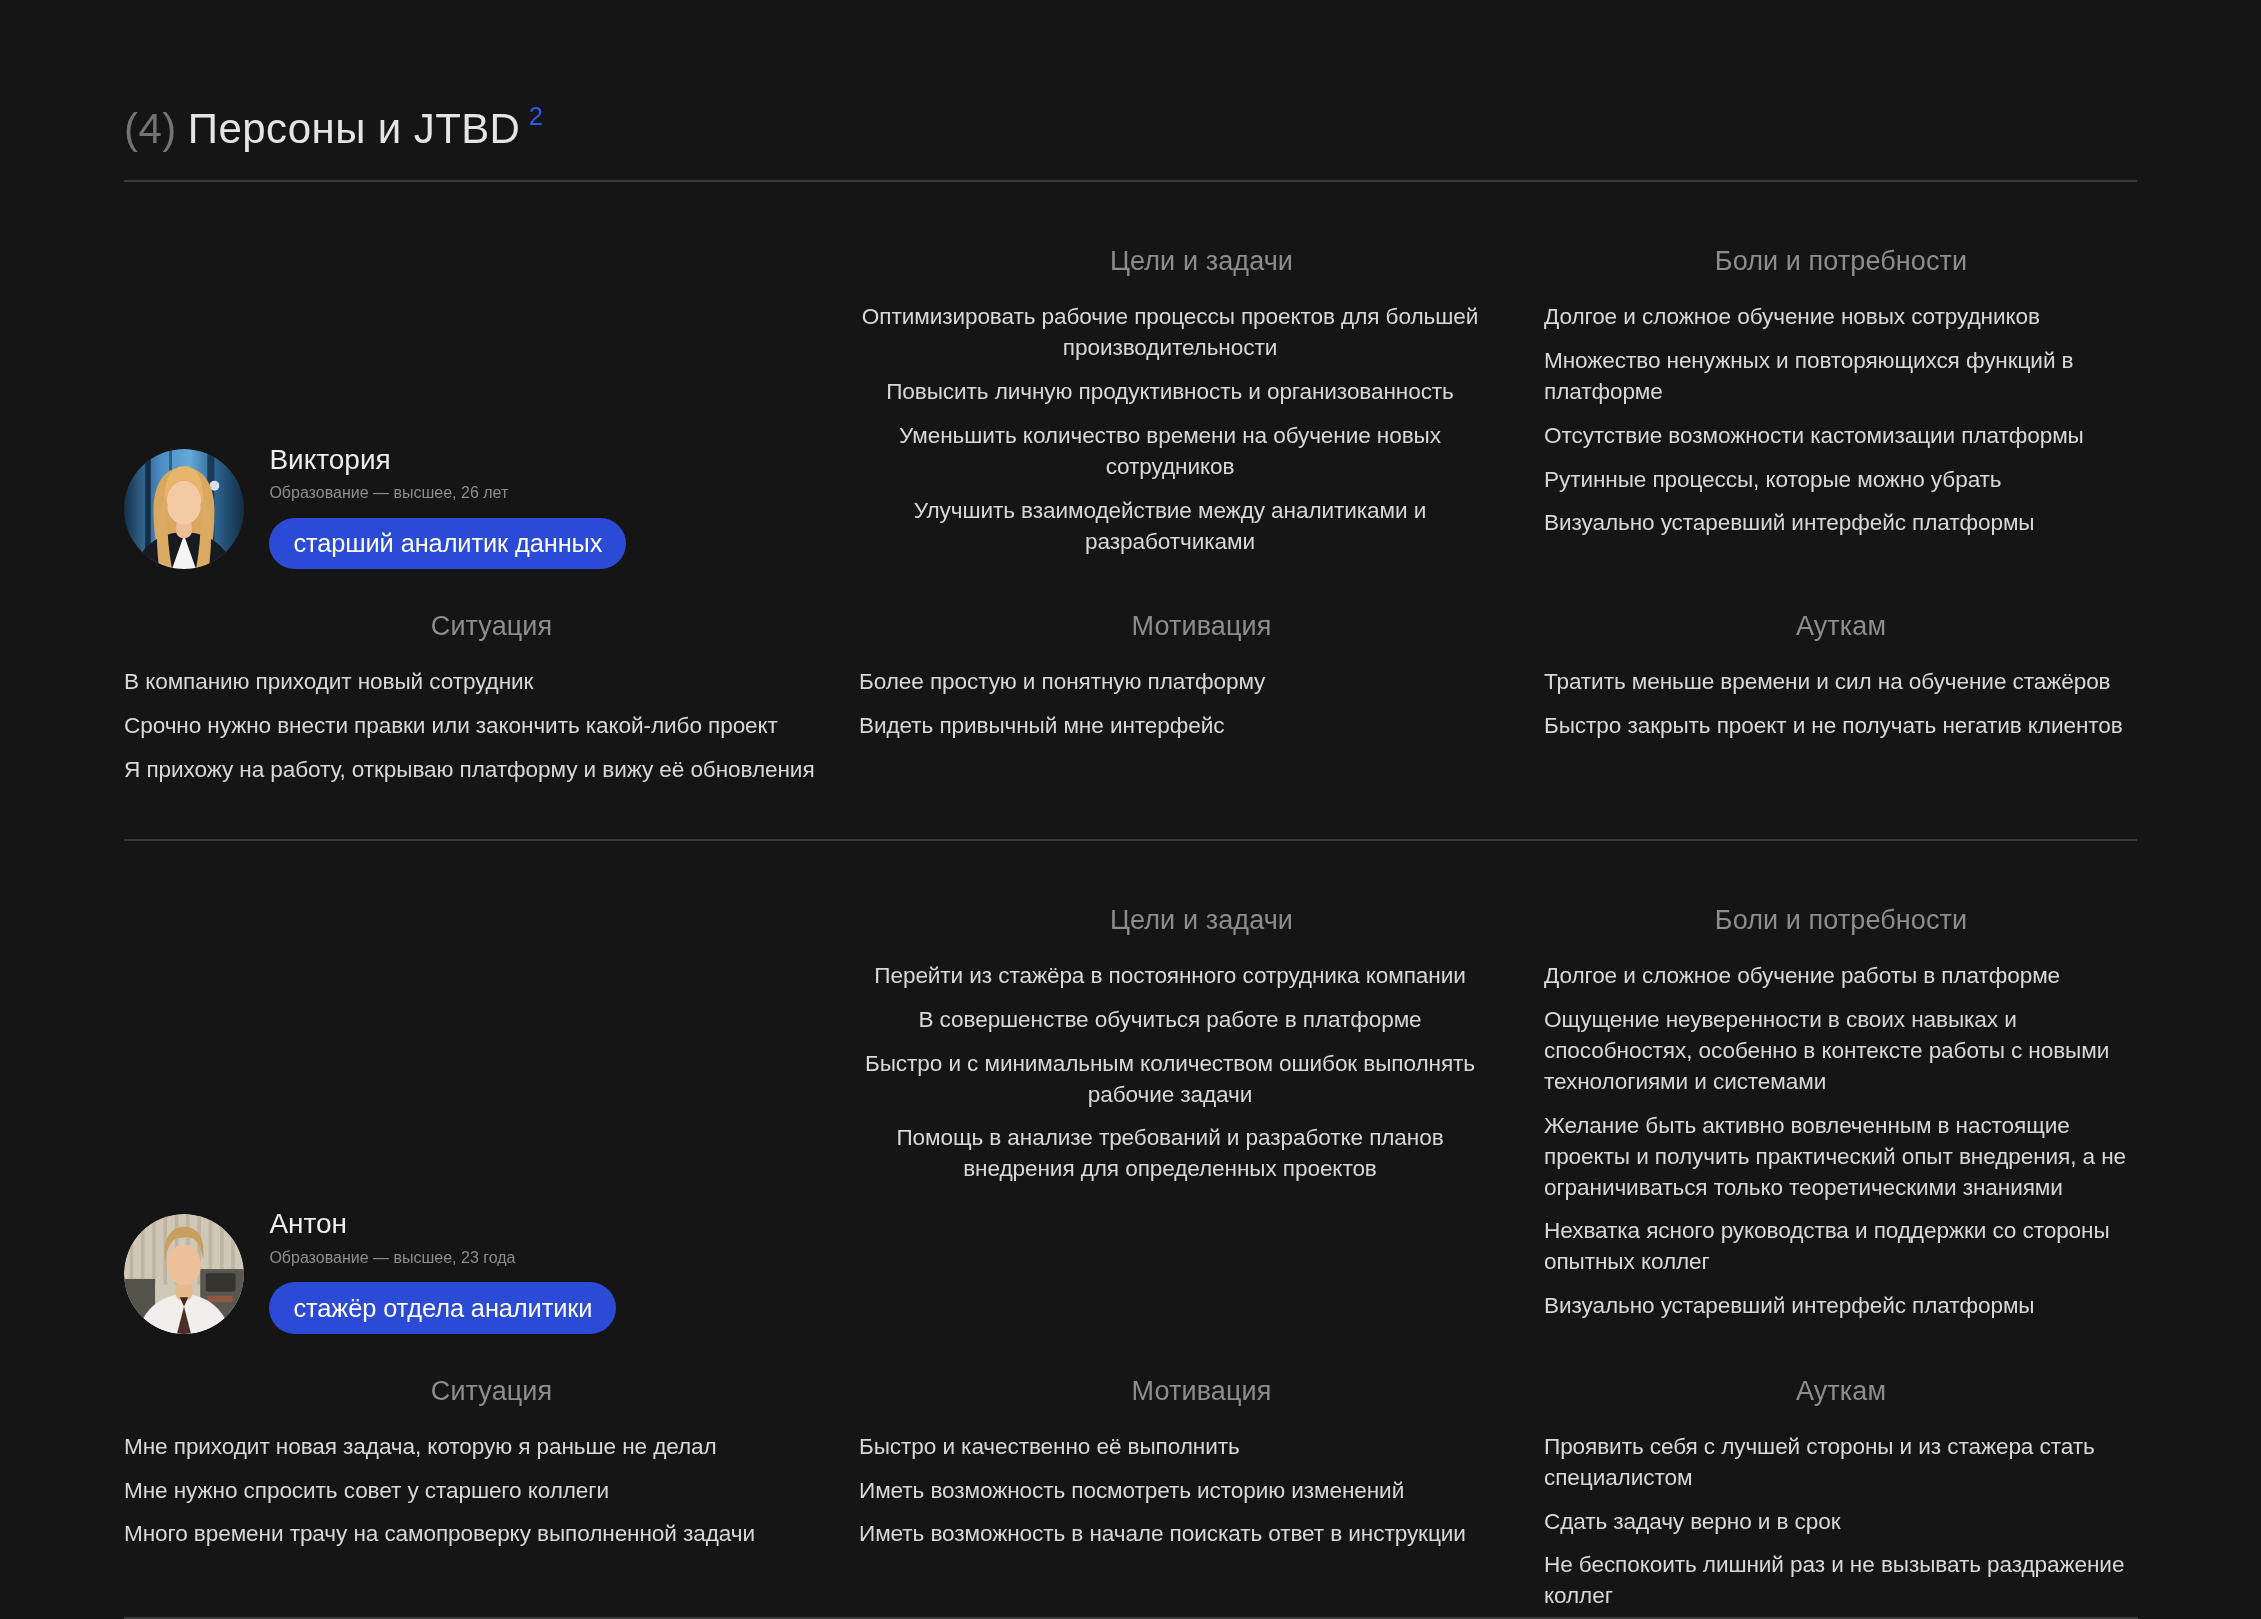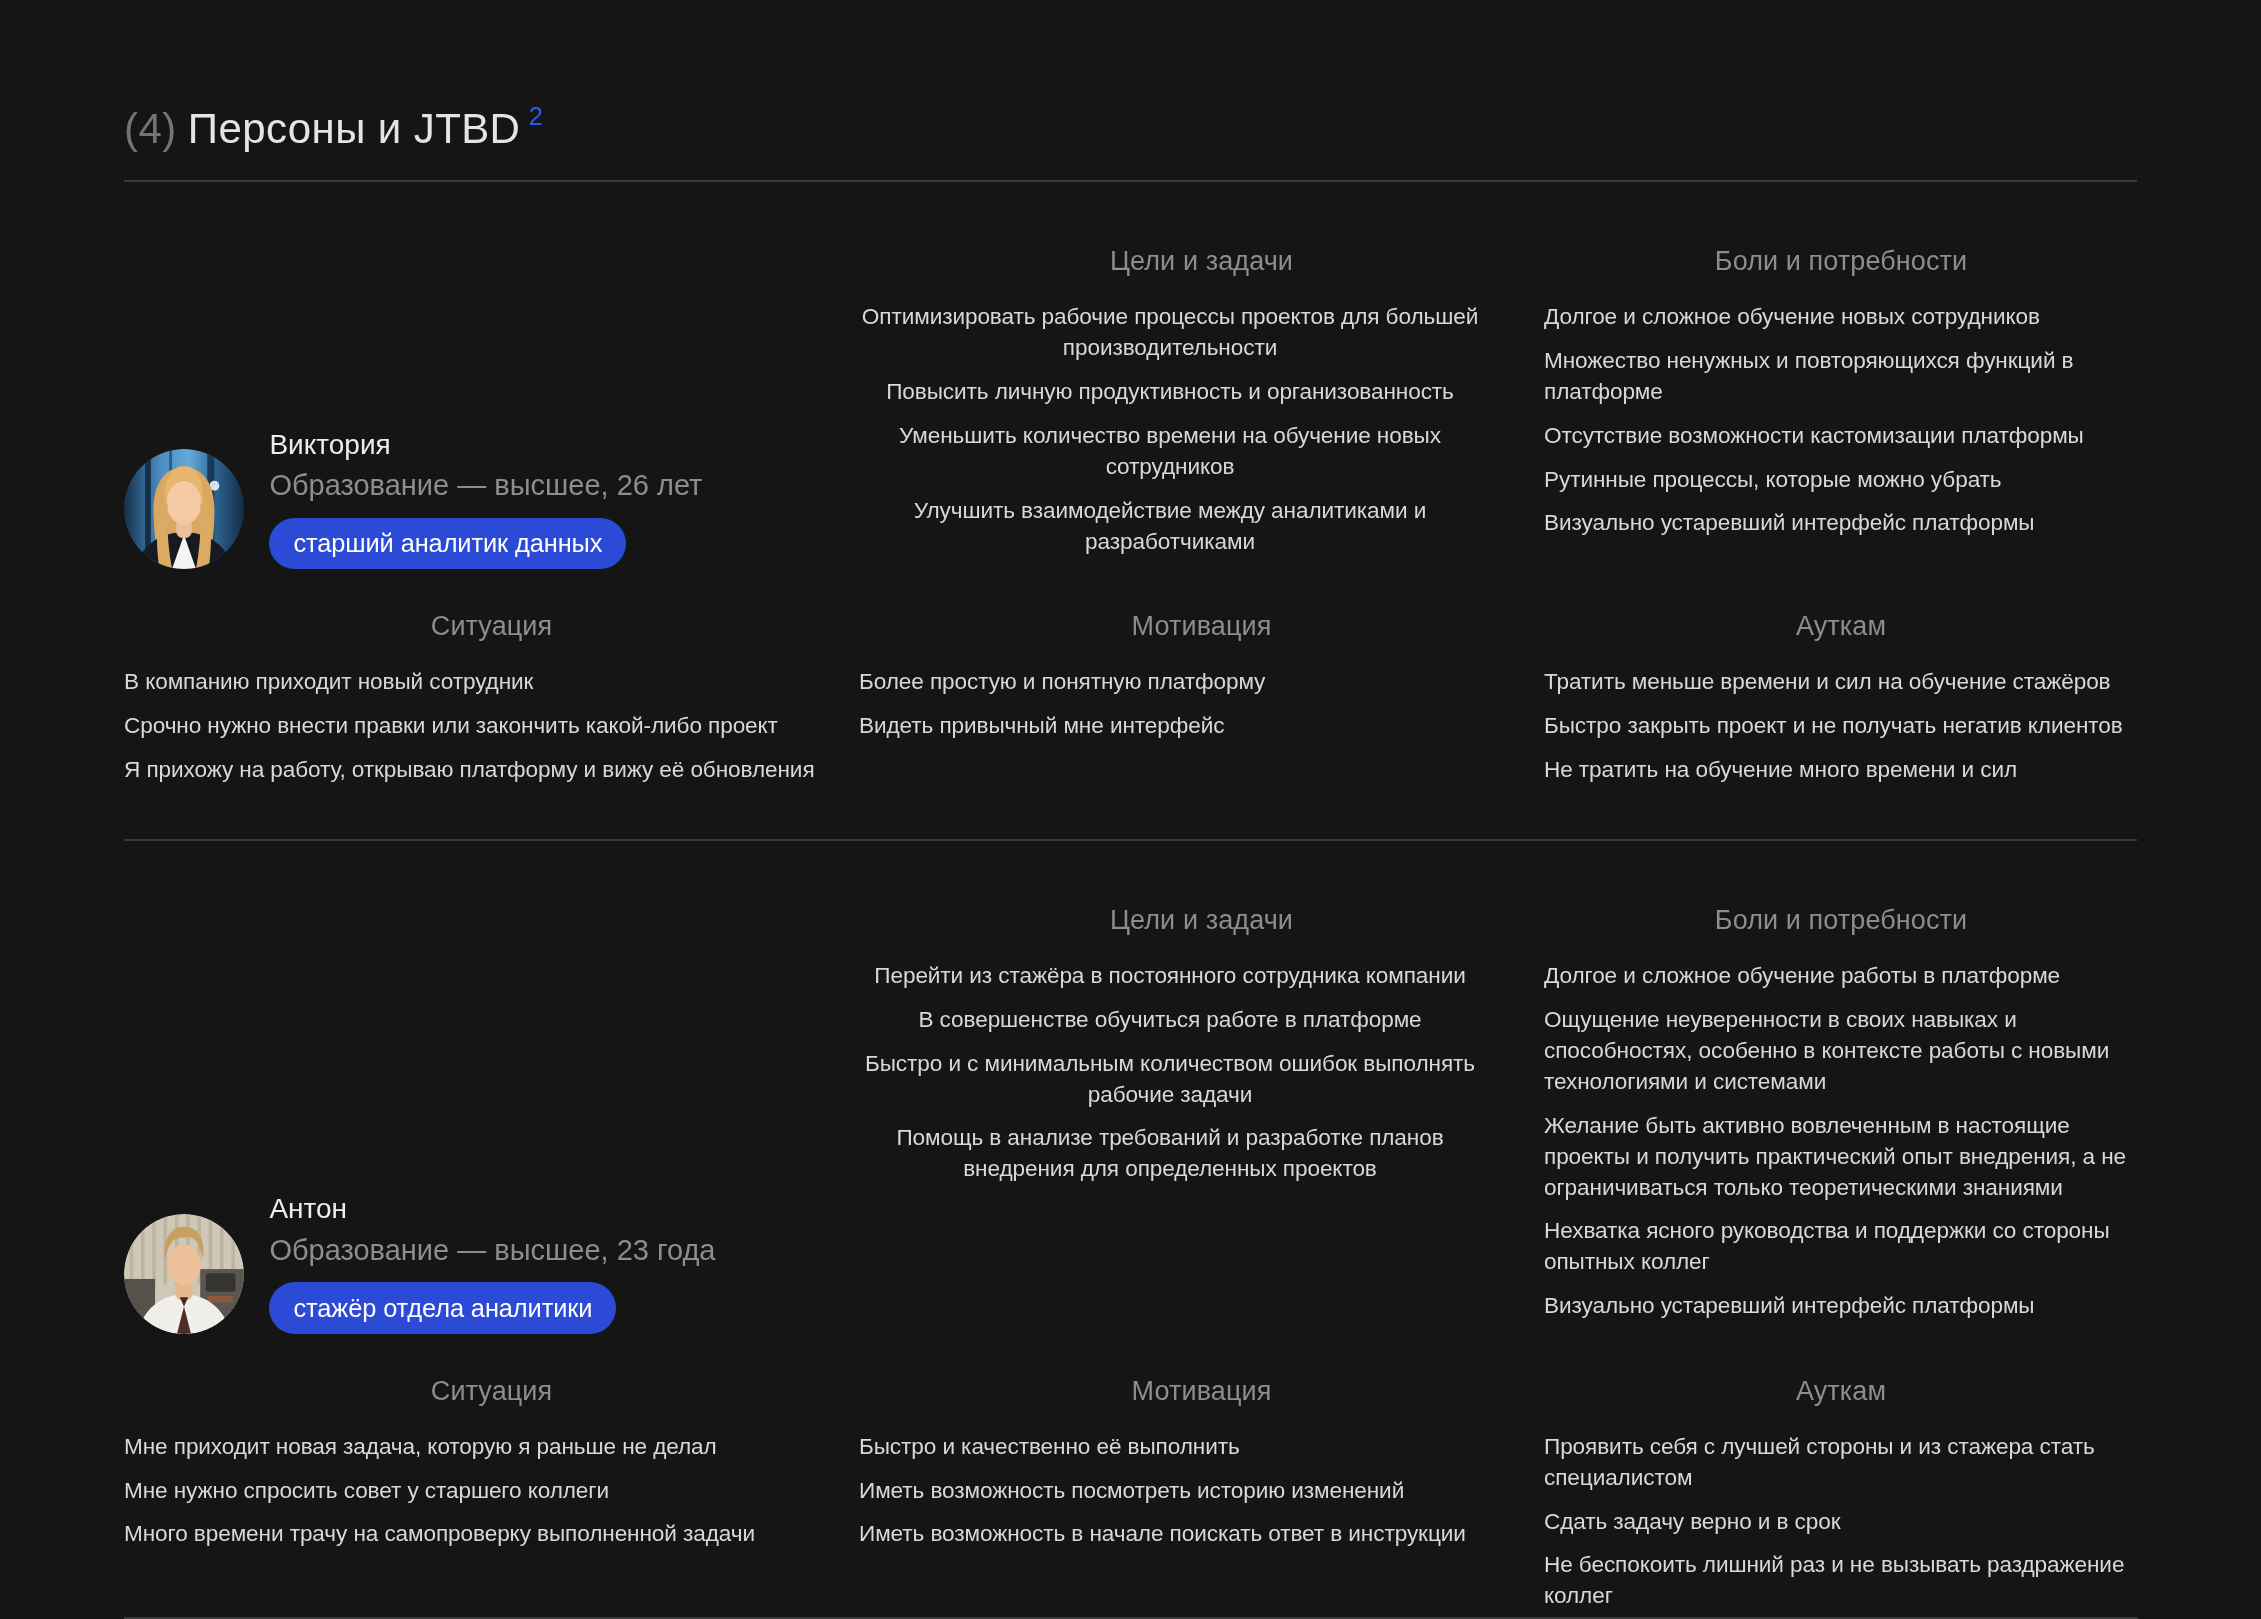--- a/index.html
+++ b/index.html
@@ -35,21 +35,21 @@
   .col-motivation .item { max-width:622px; }
   .col-outcome  .item { max-width:594px; }
 
   
   .profile { display:flex; gap:25.4px; align-items:flex-end; }
   .avatar { width:120px; height:120px; border-radius:50%;
             overflow:hidden; flex:none; background:#2a2a2a; }
   .avatar svg { display:block; }
   .profile-info { padding-top:2.8px; }
   .persona-name { font-size:28px; color:#ededed; font-weight:400; }
-  .persona-sub { font-size:29px; color:#8d8d8d; margin-top:8.5px; }
+  .persona-sub { font-size:16px; color:#8d8d8d; margin-top:8.5px; }
   .badge { display:inline-block; background:#2b4ad6; color:#ffffff;
            font-size:25.4px; padding:11.3px 24px; border-radius:32.5px;
            margin-top:15.5px; letter-spacing:-0.1px; }
 
   .bottom-edge { position:absolute; left:124px; bottom:0;
                  width:2014px; height:3.5px; background:#3a3a3a; }
 </style>
 </head>
 <body>
 
@@ -137,21 +137,20 @@
         <div class="items">
             <p class="item">Более простую и понятную платформу</p>
             <p class="item">Видеть привычный мне интерфейс</p>
           </div>
       </div>
       <div class="cell col-outcome">
         <h3 class="col-header">Ауткам</h3>
         <div class="items">
             <p class="item">Тратить меньше времени и сил на обучение стажёров</p>
             <p class="item">Быстро закрыть проект и не получать негатив клиентов</p>
-            <p class="item">Не тратить на обучение много времени и сил</p>
           </div>
       </div>
     </div>
   </section>
 
   <div class="divider mid"></div>
 
   <section class="persona">
     <div class="grid row-top">
 

